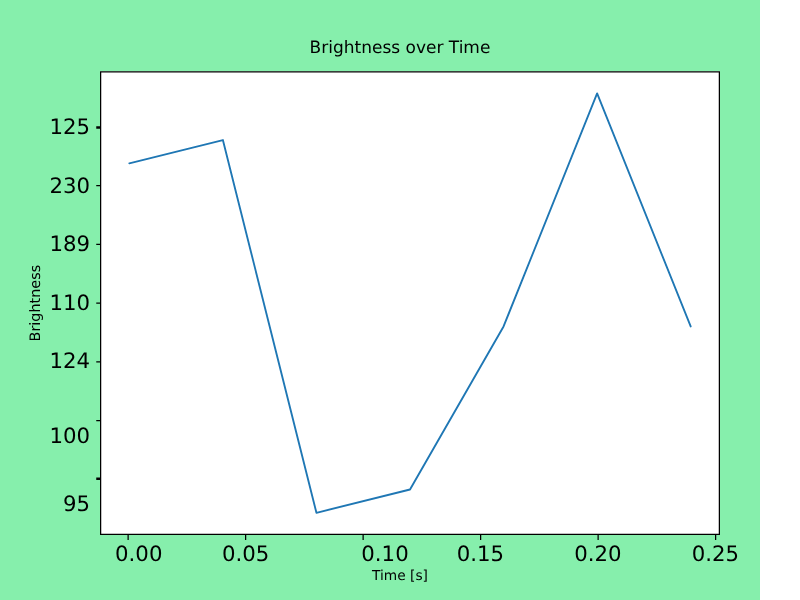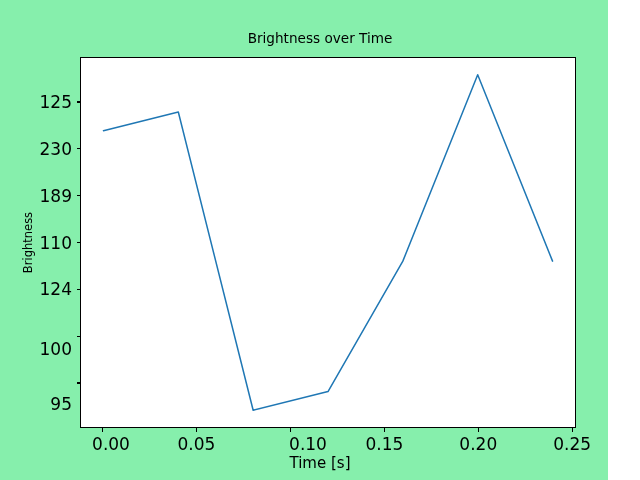--- a/index.html
+++ b/index.html
@@ -70,21 +70,21 @@
     height: 1.1px;
     width: 3.5px;
     left: 76.5px;
   }
   #xlabel {
     position: absolute;
     left: 0;
     top: 454px;
     width: 640px;
     text-align: center;
-    font-size: 15px;
+    font-size: 11px;
     color: #000000;
   }
   #ylabel {
     position: absolute;
     left: 0px;
     top: 0px;
     width: 371px;
     height: 16px;
     line-height: 16px;
     text-align: center;

